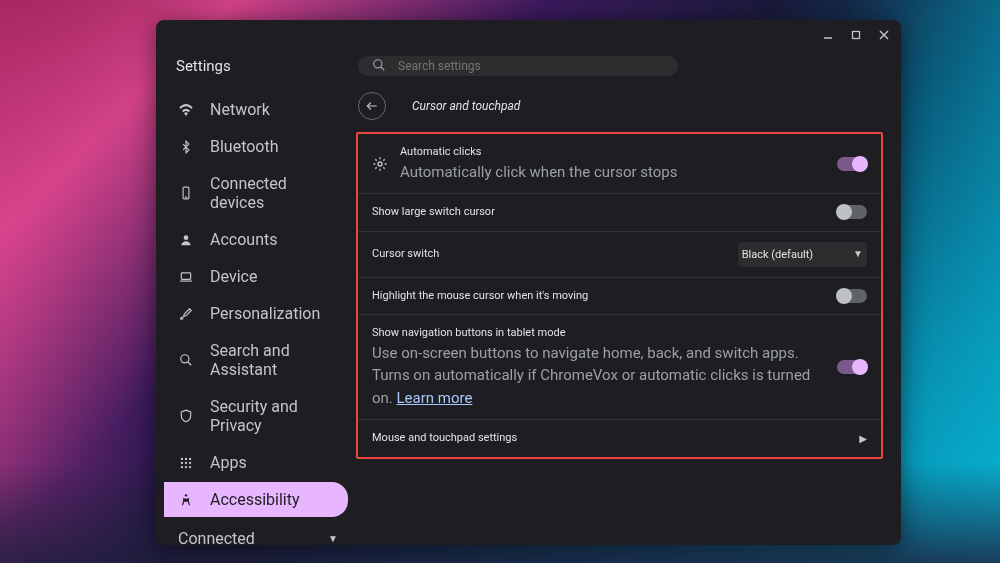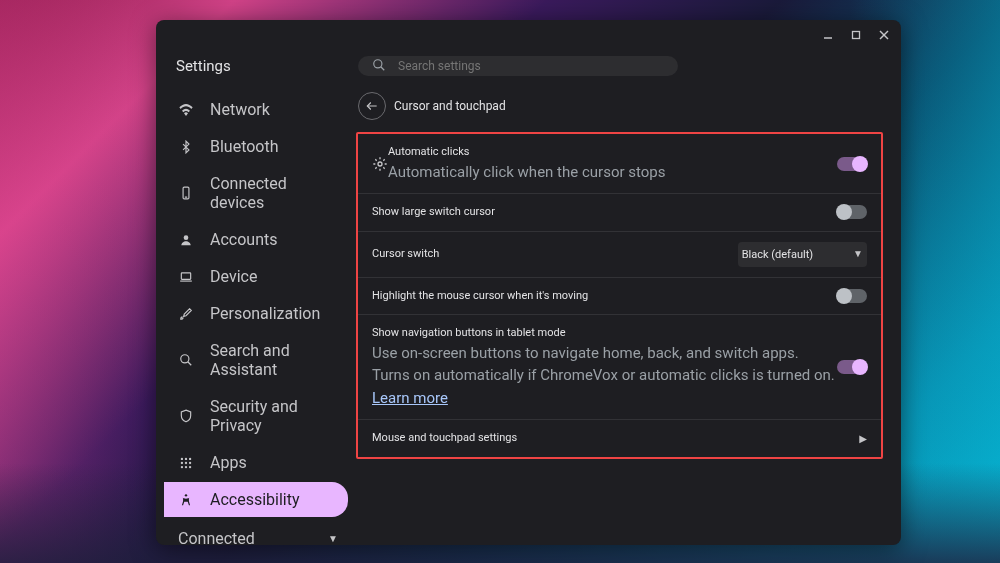--- a/index.html
+++ b/index.html
@@ -151,22 +151,23 @@
       padding: 10px 10px 10px 14px;
       cursor: pointer;
     }
     .main {
       flex: 1;
       padding: 0 18px 0 0;
     }
     .page-header {
       display: flex;
       align-items: center;
-      gap: 8px;
+      gap: 26px;
       padding: 2px 0 12px 2px;
+      font-style: italic;
     }
     .back-btn {
       width: 28px;
       height: 28px;
       border-radius: 50%;
       border: 1.5px solid #6a6a6e;
       display: flex;
       align-items: center;
       justify-content: center;
       color: #c5c5c8;
@@ -179,20 +180,21 @@
     .settings-panel {
       border: 2.5px solid #ef4444;
       border-radius: 2px;
       background: #1e1e22;
     }
     .setting-row {
       display: flex;
       align-items: center;
       padding: 10px 14px;
       border-bottom: 1px solid #323236;
+      gap: 12px;
     }
     .setting-row:last-child {
       border-bottom: none;
     }
     .setting-text {
       flex: 1;
     }
     .setting-title {
       color: #e3e3e5;
       font-size: 11px;

